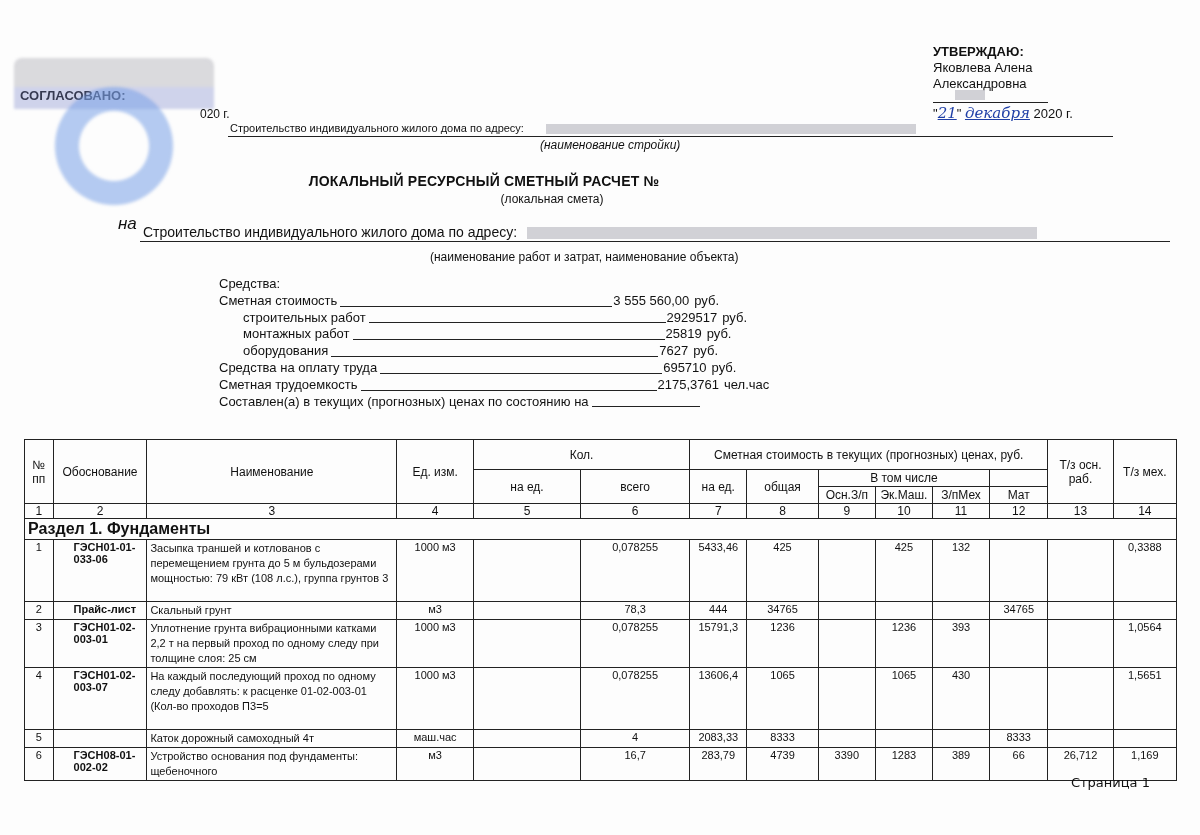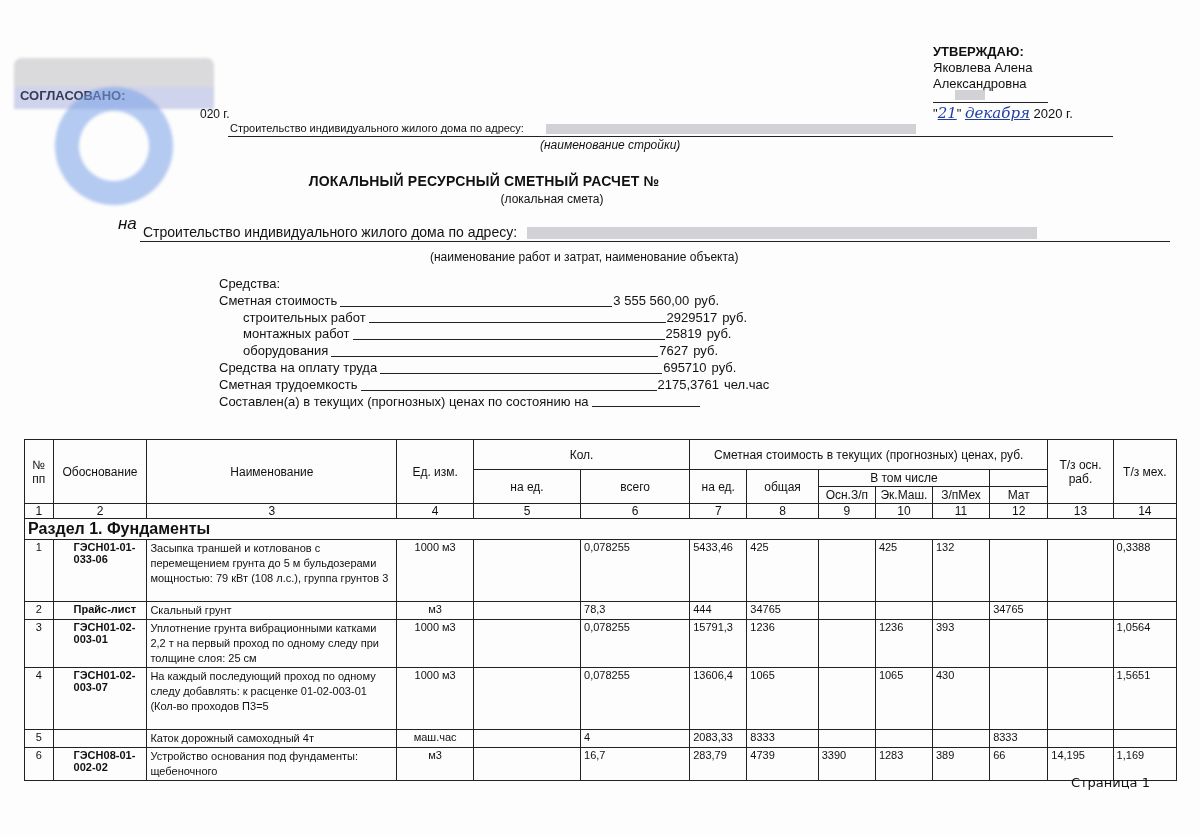--- a/index.html
+++ b/index.html
@@ -50,21 +50,21 @@
   #estimate-table {
     position: absolute; left: 24px; top: 439px; border-collapse: collapse;
     font-size: 11px; table-layout: fixed; width: 1153px;
   }
   #estimate-table td, #estimate-table th {
     border: 1px solid #222; padding: 1px 3px; vertical-align: top; font-weight: normal;
   }
   #estimate-table thead th { text-align: center; vertical-align: middle; font-size: 12px; }
   #estimate-table .numrow td { text-align: center; padding: 0; font-size: 12px; }
   #estimate-table .section td { font-weight: bold; font-size: 16px; }
-  #estimate-table tbody td.r { text-align: left; }
+  #estimate-table tbody td.r { text-align: center; }
   #estimate-table tbody td.c { text-align: center; }
   #estimate-table tbody td.code { font-weight: bold; padding-left: 20px; }
   #estimate-table tbody td.name { line-height: 15px; }
   #estimate-table thead th { border-width: 1.5px; }
 
   #page-footer { right: 50px; top: 775px; font-size: 13px; font-family: "DejaVu Sans", sans-serif; }
 </style>
 </head>
 <body>
 
@@ -292,19 +292,19 @@
         <td class="name">Устройство основания под фундаменты: щебеночного</td>
         <td class="c">м3</td>
         <td class="r"></td>
         <td class="r">16,7</td>
         <td class="r">283,79</td>
         <td class="r">4739</td>
         <td class="r">3390</td>
         <td class="r">1283</td>
         <td class="r">389</td>
         <td class="r">66</td>
-        <td class="r">14,195</td>
+        <td class="r">26,712</td>
         <td class="r">1,169</td>
       </tr>
     </tbody>
 </table>
 
 <div class="abs" id="page-footer">Страница 1</div>
 
 </body></html>

